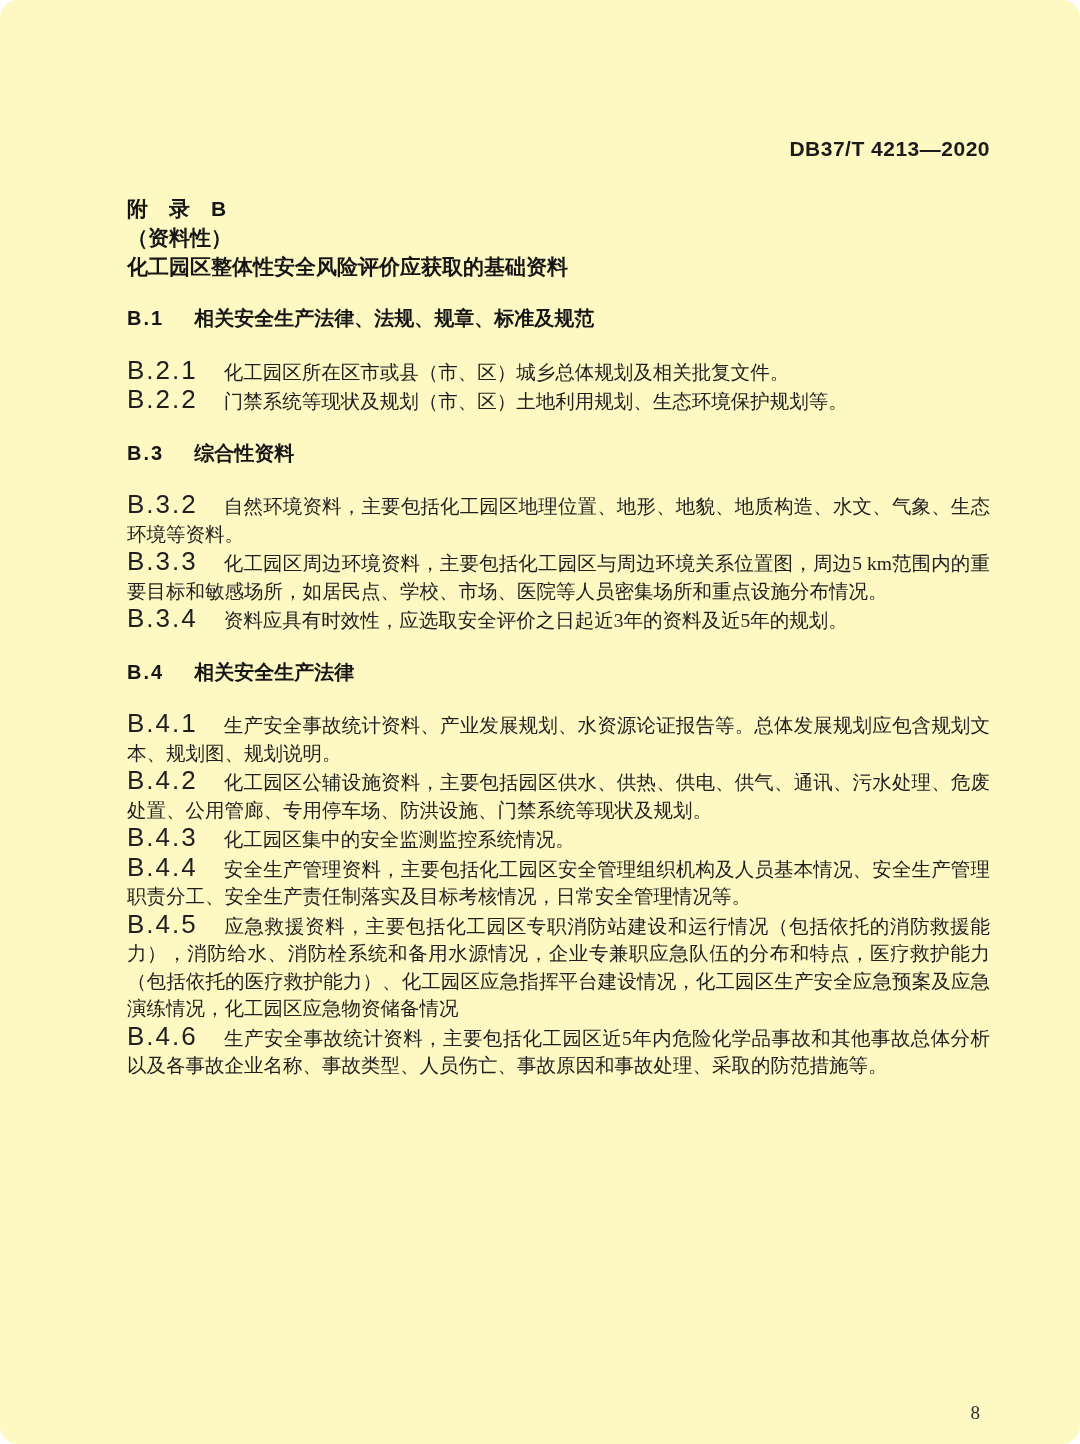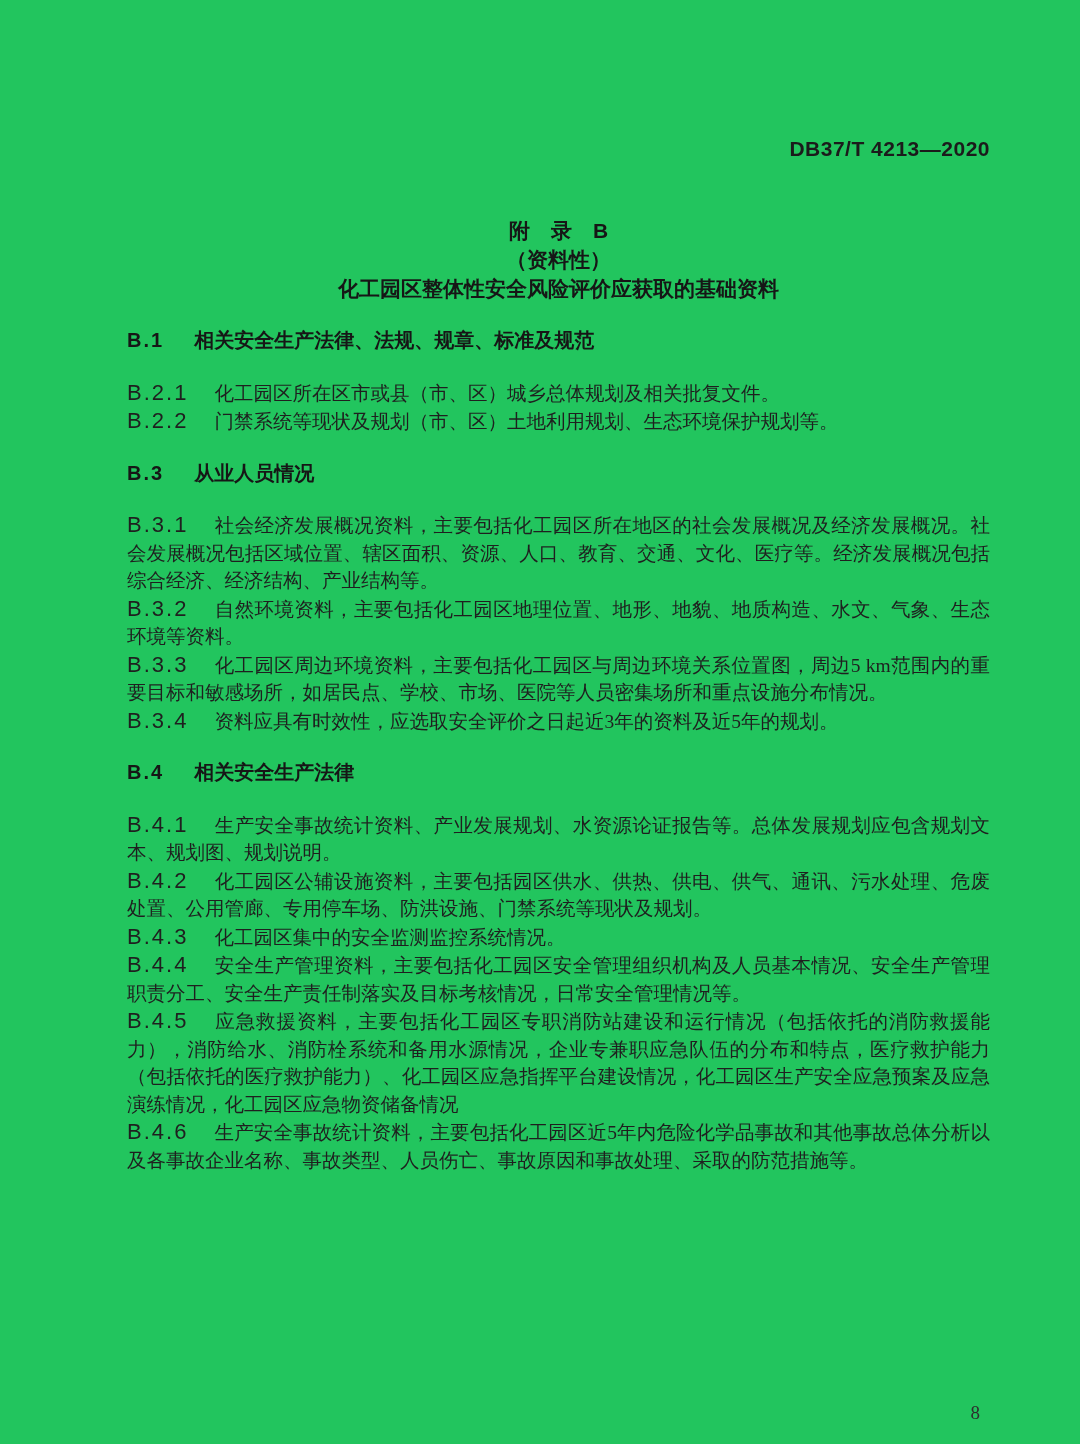--- a/index.html
+++ b/index.html
@@ -3,42 +3,43 @@
 <meta charset="utf-8">
 <style>
   * { margin: 0; padding: 0; box-sizing: border-box; }
   html, body { background: #ffffff; }
   body { width: 1080px; }
 
   .page {
     position: relative;
     width: 1080px;
     height: 1444px;
-    background: #22c55e;
+    background: #fef9c3;
     overflow: hidden;
     color: #1d1d1d;
     font-family: "Liberation Serif", "DejaVu Serif", serif;
+    border-radius: 18px;
   }
 
   .content-col { padding: 0 90px 0 127px; }
 
   .doc-header {
     padding-top: 137px;
     text-align: right;
     font-family: "Liberation Sans", "DejaVu Sans", sans-serif;
     font-size: 21px;
     line-height: 24px;
     font-weight: 600;
     letter-spacing: 0.5px;
     color: #1b1b1b;
   }
 
   .title-block {
-    margin-top: 55px;
-    text-align: center;
+    margin-top: 33px;
+    text-align: left;
     font-family: "Liberation Sans", "DejaVu Sans", sans-serif;
     font-weight: 700;
     color: #161616;
   }
   .title-block > div { font-size: 21px; line-height: 29px; }
 
   .sec-heading {
     margin: 24px 0;
     font-family: "Liberation Sans", "DejaVu Sans", sans-serif;
     font-weight: 700;
@@ -49,21 +50,21 @@
   .sec-heading .num { margin-right: 30px; letter-spacing: 2px; }
 
   .body-para {
     font-size: 19.5px;
     line-height: 27.5px;
     text-align: justify;
     color: #1f1f1f;
   }
   .body-para .num {
     font-family: "Liberation Sans", "DejaVu Sans", sans-serif;
-    font-size: 22px;
+    font-size: 26px;
     letter-spacing: 2px;
     margin-right: 26px;
   }
 
   .page-num {
     position: absolute;
     right: 100px;
     bottom: 20px;
     font-size: 19px;
     color: #2e2e2e;
@@ -81,22 +82,21 @@
     <div class="title-block">
       <div>附　录　B</div>
       <div>（资料性）</div>
       <div>化工园区整体性安全风险评价应获取的基础资料</div>
     </div>
 
     <main id="sections">
         <div class="sec-heading"><span class="num">B.1</span><span class="txt">相关安全生产法律、法规、规章、标准及规范</span></div>
         <div class="body-para"><span class="num">B.2.1</span><span class="txt">化工园区所在区市或县（市、区）城乡总体规划及相关批复文件。</span></div>
         <div class="body-para"><span class="num">B.2.2</span><span class="txt">门禁系统等现状及规划（市、区）土地利用规划、生态环境保护规划等。</span></div>
-        <div class="sec-heading"><span class="num">B.3</span><span class="txt">从业人员情况</span></div>
-        <div class="body-para"><span class="num">B.3.1</span><span class="txt">社会经济发展概况资料，主要包括化工园区所在地区的社会发展概况及经济发展概况。社会发展概况包括区域位置、辖区面积、资源、人口、教育、交通、文化、医疗等。经济发展概况包括综合经济、经济结构、产业结构等。</span></div>
+        <div class="sec-heading"><span class="num">B.3</span><span class="txt">综合性资料</span></div>
         <div class="body-para"><span class="num">B.3.2</span><span class="txt">自然环境资料，主要包括化工园区地理位置、地形、地貌、地质构造、水文、气象、生态环境等资料。</span></div>
         <div class="body-para"><span class="num">B.3.3</span><span class="txt">化工园区周边环境资料，主要包括化工园区与周边环境关系位置图，周边5 km范围内的重要目标和敏感场所，如居民点、学校、市场、医院等人员密集场所和重点设施分布情况。</span></div>
         <div class="body-para"><span class="num">B.3.4</span><span class="txt">资料应具有时效性，应选取安全评价之日起近3年的资料及近5年的规划。</span></div>
         <div class="sec-heading"><span class="num">B.4</span><span class="txt">相关安全生产法律</span></div>
         <div class="body-para"><span class="num">B.4.1</span><span class="txt">生产安全事故统计资料、产业发展规划、水资源论证报告等。总体发展规划应包含规划文本、规划图、规划说明。</span></div>
         <div class="body-para"><span class="num">B.4.2</span><span class="txt">化工园区公辅设施资料，主要包括园区供水、供热、供电、供气、通讯、污水处理、危废处置、公用管廊、专用停车场、防洪设施、门禁系统等现状及规划。</span></div>
         <div class="body-para"><span class="num">B.4.3</span><span class="txt">化工园区集中的安全监测监控系统情况。</span></div>
         <div class="body-para"><span class="num">B.4.4</span><span class="txt">安全生产管理资料，主要包括化工园区安全管理组织机构及人员基本情况、安全生产管理职责分工、安全生产责任制落实及目标考核情况，日常安全管理情况等。</span></div>
         <div class="body-para"><span class="num">B.4.5</span><span class="txt">应急救援资料，主要包括化工园区专职消防站建设和运行情况（包括依托的消防救援能力），消防给水、消防栓系统和备用水源情况，企业专兼职应急队伍的分布和特点，医疗救护能力（包括依托的医疗救护能力）、化工园区应急指挥平台建设情况，化工园区生产安全应急预案及应急演练情况，化工园区应急物资储备情况</span></div>
         <div class="body-para"><span class="num">B.4.6</span><span class="txt">生产安全事故统计资料，主要包括化工园区近5年内危险化学品事故和其他事故总体分析以及各事故企业名称、事故类型、人员伤亡、事故原因和事故处理、采取的防范措施等。</span></div>

